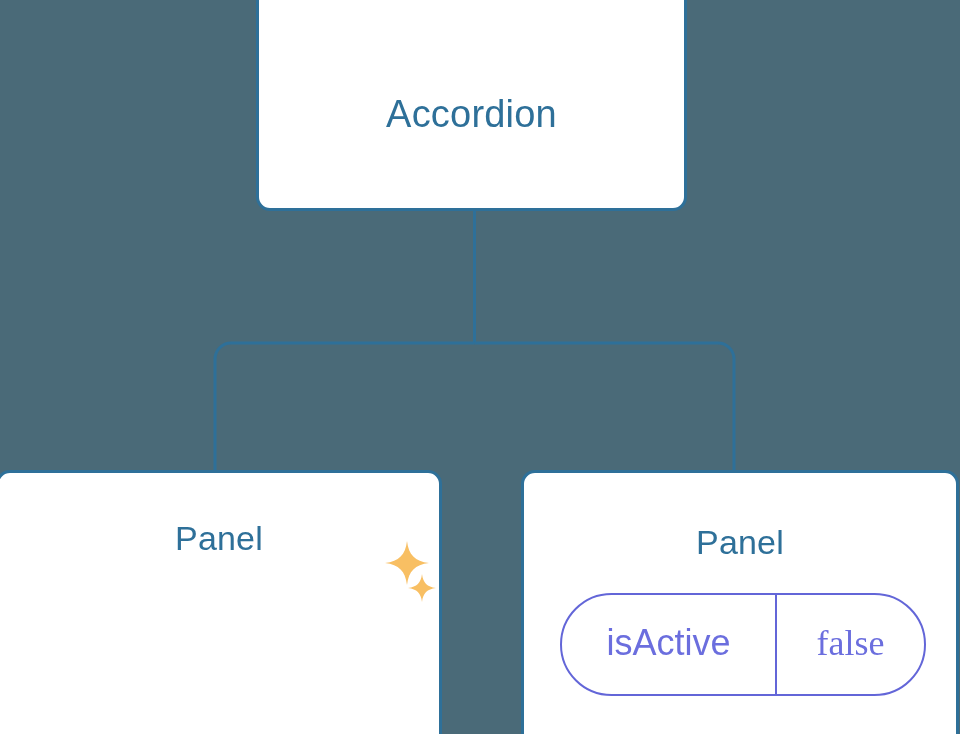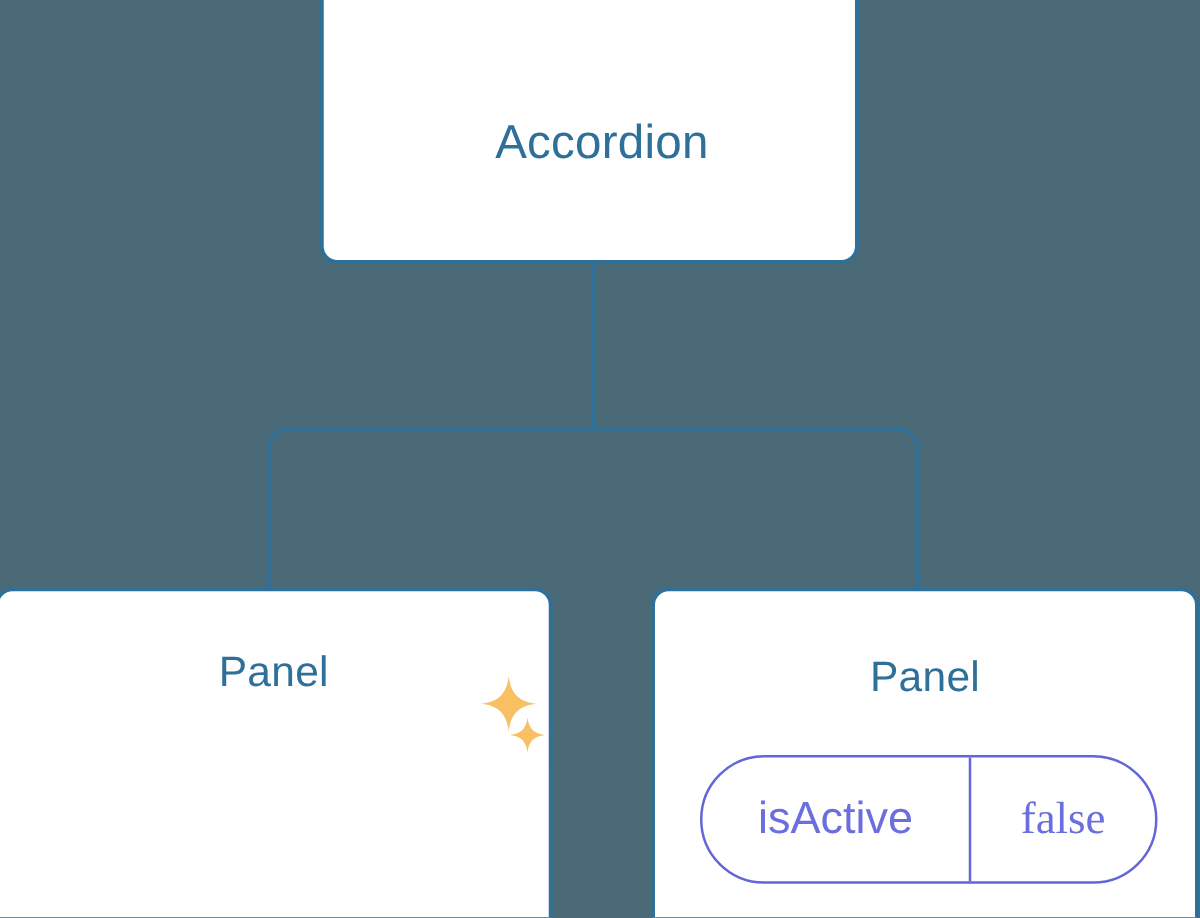--- a/index.html
+++ b/index.html
@@ -63,21 +63,21 @@
     left: 0;
     width: 100%;
     text-align: center;
     color: #2e7099;
     font-size: 38px;
     font-weight: 400;
     letter-spacing: 0.2px;
     line-height: 1;
     white-space: nowrap;
   }
-  #root-card .node-title { top: 126px; padding-left: 10px; }
+  #root-card .node-title { top: 126px; }
   #panel-card-left .node-title { top: 48px; font-size: 34px; }
   #panel-card-right .node-title { top: 52px; font-size: 34px; }
 
   
   .prop-pill {
     position: absolute;
     display: flex;
     align-items: stretch;
     box-sizing: border-box;
     background: #ffffff;
@@ -105,21 +105,21 @@
   }
   .pill-plain .prop-value {
     flex: 1 1 auto;
     color: #6b6ede;
     font-size: 36px;
     padding-bottom: 3px;
     font-family: Liberation Serif, serif;
   }
   #pill-right {
     left: 36px;
-    top: 131px;
+    top: 120px;
     width: 366px;
     height: 103px;
   }
 
   
   .sparkle {
     position: absolute;
     pointer-events: none;
   }
   #sparkle-big {

